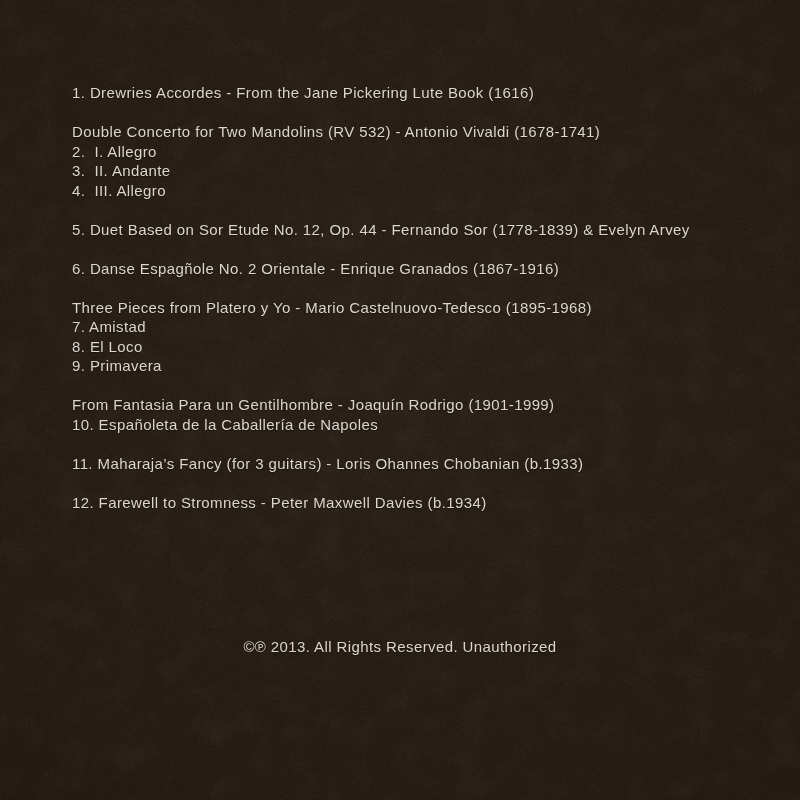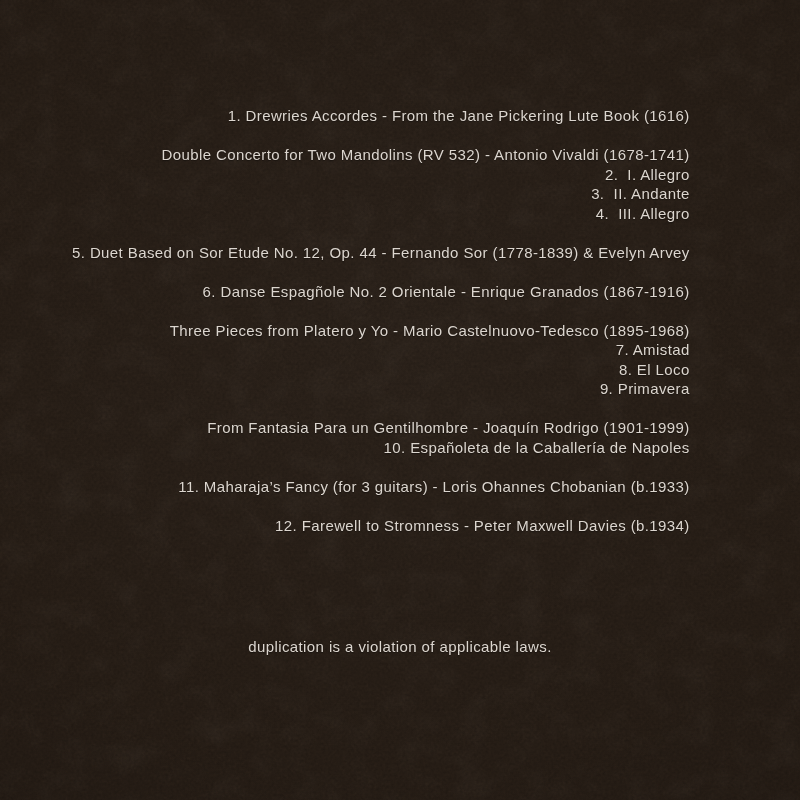--- a/index.html
+++ b/index.html
@@ -29,28 +29,27 @@
   }
   .texture {
     position: absolute;
     left: 0; top: 0;
     width: 800px; height: 800px;
     pointer-events: none;
   }
   .tracklist {
     position: absolute;
     left: 72px;
-    top: 106px;
+    top: 83px;
     color: var(--text-color);
     font-size: 15px;
     line-height: 19.5px;
     letter-spacing: 0.4px;
     white-space: pre;
     text-shadow: 0 1px 1px rgba(0,0,0,0.35);
-    text-align: right;
   }
   .footer {
     position: absolute;
     left: 0;
     top: 637px;
     width: 800px;
     text-align: center;
     color: var(--text-color);
     font-size: 15px;
     line-height: 19.5px;
@@ -73,15 +72,15 @@
     <filter id="grain" x="0" y="0" width="100%" height="100%">
       <feTurbulence type="fractalNoise" baseFrequency="0.35" numOctaves="3" seed="4"></feTurbulence>
       <feColorMatrix type="matrix" values="0 0 0 0 0  0 0 0 0 0  0 0 0 0 0  0.9 0.6 0.3 0 -0.45"></feColorMatrix>
     </filter>
     <rect width="800" height="800" filter="url(#mottle)" opacity="0.10"></rect>
     <rect width="800" height="800" filter="url(#grain)" opacity="0.22"></rect>
   </svg>
 
   <div class="tracklist"><div class="line">1. Drewries Accordes - From the Jane Pickering Lute Book (1616)</div><div class="line">&nbsp;</div><div class="line">Double Concerto for Two Mandolins (RV 532) - Antonio Vivaldi (1678-1741)</div><div class="line">2.  I. Allegro</div><div class="line">3.  II. Andante</div><div class="line">4.  III. Allegro</div><div class="line">&nbsp;</div><div class="line">5. Duet Based on Sor Etude No. 12, Op. 44 - Fernando Sor (1778-1839) &amp; Evelyn Arvey</div><div class="line">&nbsp;</div><div class="line">6. Danse Espagñole No. 2 Orientale - Enrique Granados (1867-1916)</div><div class="line">&nbsp;</div><div class="line">Three Pieces from Platero y Yo - Mario Castelnuovo-Tedesco (1895-1968)</div><div class="line">7. Amistad</div><div class="line">8. El Loco</div><div class="line">9. Primavera</div><div class="line">&nbsp;</div><div class="line">From Fantasia Para un Gentilhombre - Joaquín Rodrigo (1901-1999)</div><div class="line">10. Españoleta de la Caballería de Napoles</div><div class="line">&nbsp;</div><div class="line">11. Maharaja’s Fancy (for 3 guitars) - Loris Ohannes Chobanian (b.1933)</div><div class="line">&nbsp;</div><div class="line">12. Farewell to Stromness - Peter Maxwell Davies (b.1934)</div></div>
 
-  <div class="footer"><div class="line">duplication is a violation of applicable laws.</div><div class="line">&nbsp;</div></div>
+  <div class="footer"><div class="line">©℗ 2013. All Rights Reserved. Unauthorized</div><div class="line">&nbsp;</div></div>
 
 </div>
 
 </body></html>

